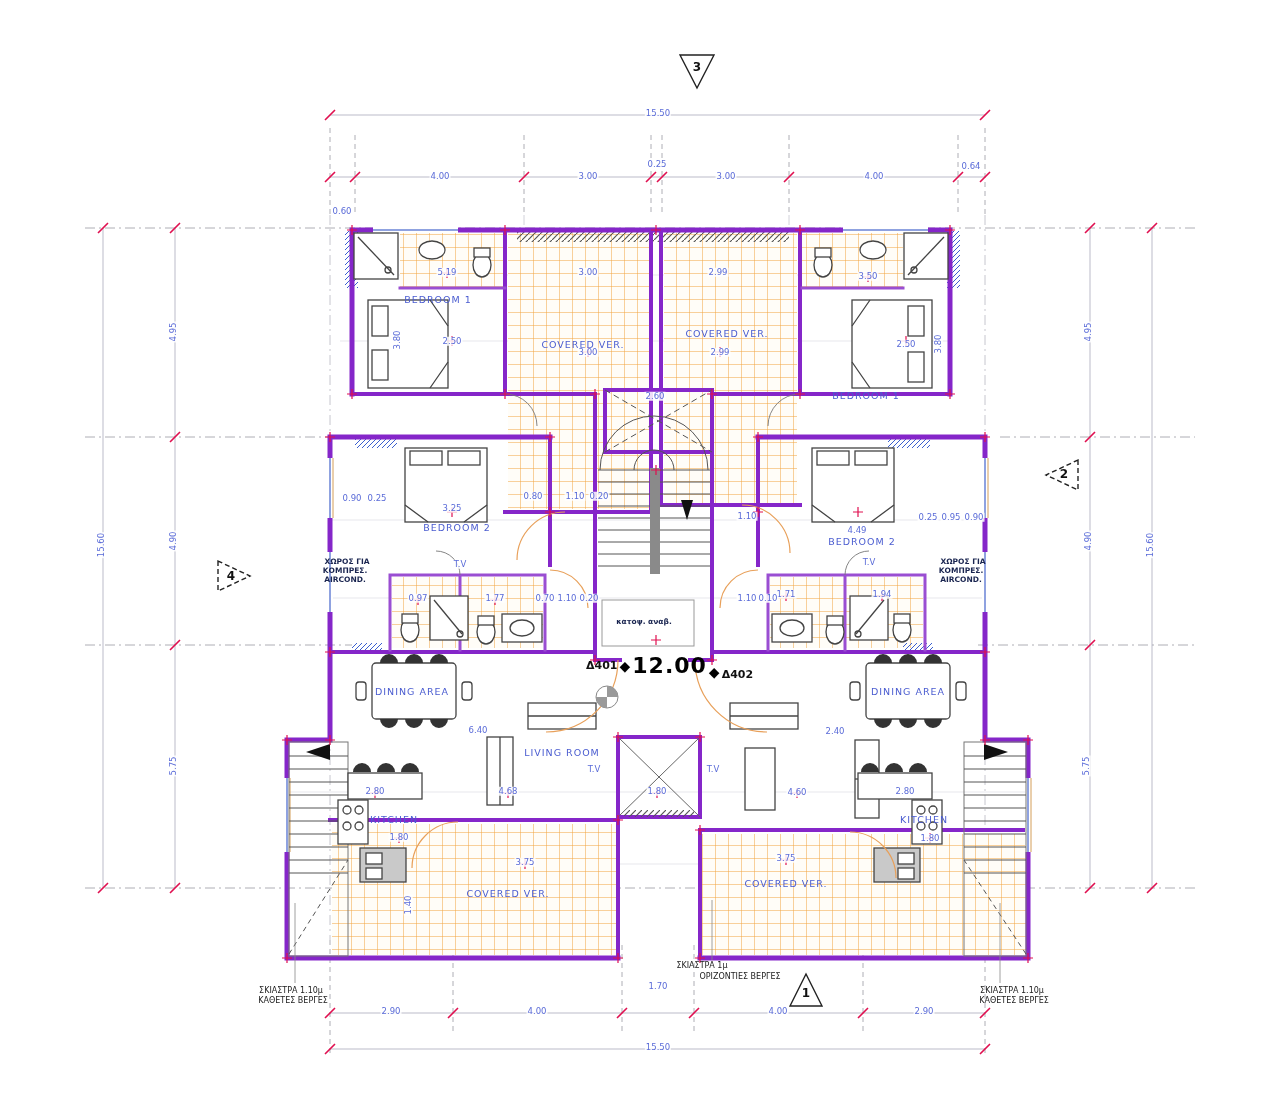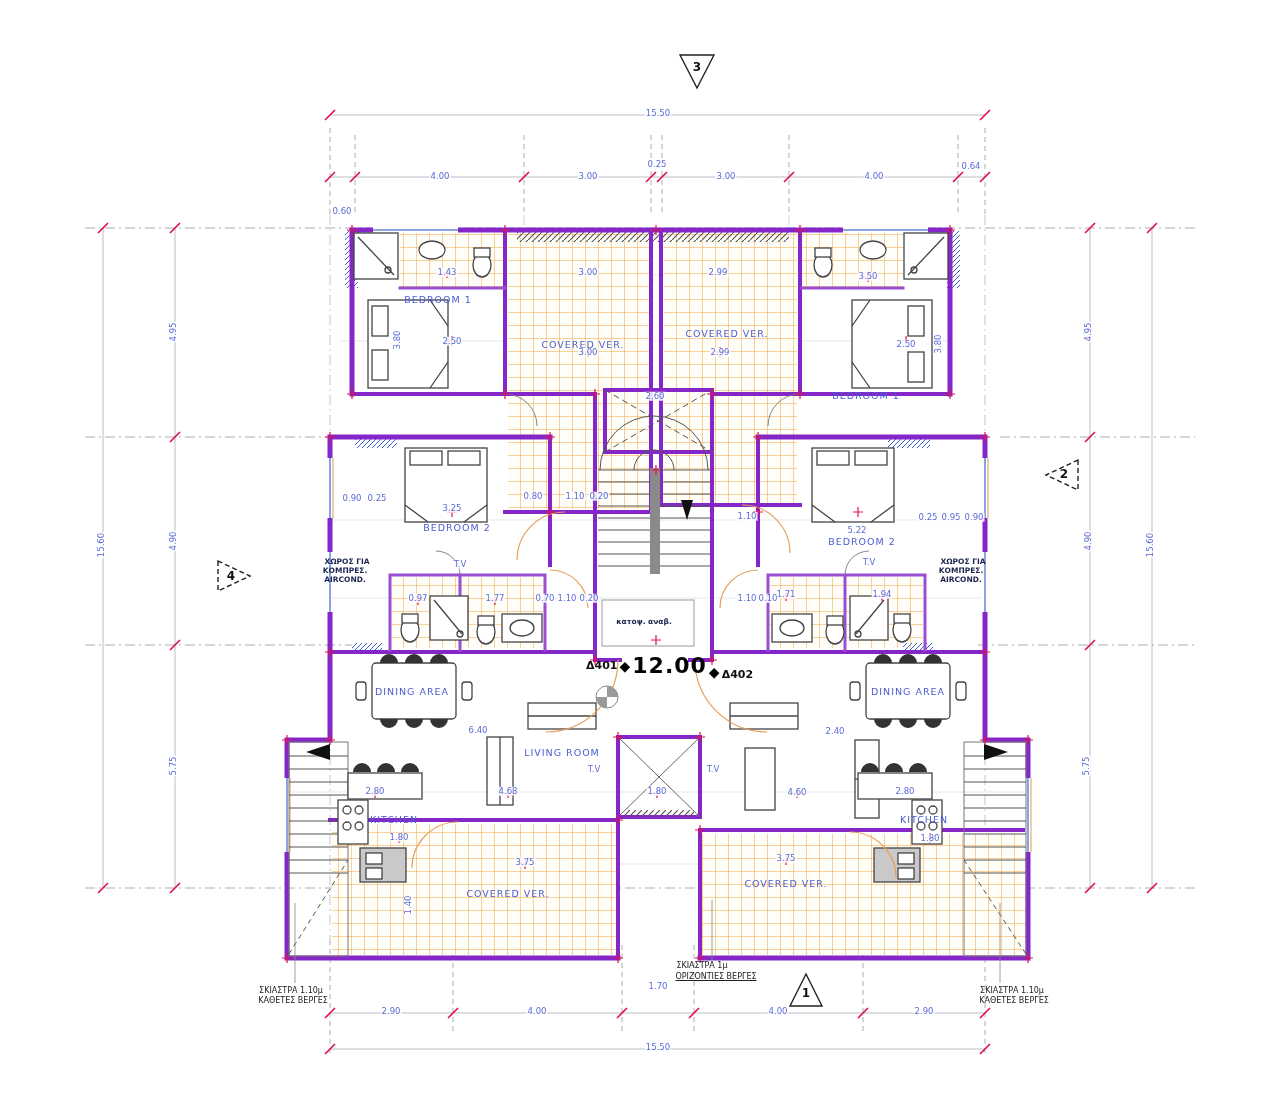--- a/index.html
+++ b/index.html
@@ -330,42 +330,42 @@
       <span class="lbl grk" style="left: 644px; top: 622px;">κατοψ. αναβ.</span>
       <span class="lbl grk" style="left: 347px; top: 562px;">ΧΩΡΟΣ ΓΙΑ</span>
       <span class="lbl grk" style="left: 345px; top: 571px;">ΚΟΜΠΡΕΣ.</span>
       <span class="lbl grk" style="left: 345px; top: 580px;">AIRCOND.</span>
       <span class="lbl grk" style="left: 963px; top: 562px;">ΧΩΡΟΣ ΓΙΑ</span>
       <span class="lbl grk" style="left: 961px; top: 571px;">ΚΟΜΠΡΕΣ.</span>
       <span class="lbl grk" style="left: 961px; top: 580px;">AIRCOND.</span>
       <span class="lbl note" style="left: 291px; top: 991px;">ΣΚΙΑΣΤΡΑ 1.10μ</span>
       <span class="lbl note" style="left: 293px; top: 1001px;">ΚΑΘΕΤΕΣ ΒΕΡΓΕΣ</span>
       <span class="lbl note" style="left: 702px; top: 966px;">ΣΚΙΑΣΤΡΑ 1μ</span>
-      <span class="lbl note" style="left: 716px; top: 977px; text-decoration: underline;">ΟΡΙΖΟΝΤΙΕΣ ΒΕΡΓΕΣ</span>
+      <span class="lbl note" style="left: 740px; top: 977px;">ΟΡΙΖΟΝΤΙΕΣ ΒΕΡΓΕΣ</span>
       <span class="lbl note" style="left: 1012px; top: 991px;">ΣΚΙΑΣΤΡΑ 1.10μ</span>
       <span class="lbl note" style="left: 1014px; top: 1001px;">ΚΑΘΕΤΕΣ ΒΕΡΓΕΣ</span>
       <span class="lbl dim" style="left: 588px; top: 272px;">3.00</span>
       <span class="lbl dim" style="left: 718px; top: 272px;">2.99</span>
       <span class="lbl dim" style="left: 588px; top: 352px;">3.00</span>
       <span class="lbl dim" style="left: 720px; top: 352px;">2.99</span>
-      <span class="lbl dim" style="left: 447px; top: 272px;">1.43</span>
+      <span class="lbl dim" style="left: 447px; top: 272px;">5.19</span>
       <span class="lbl dim" style="left: 868px; top: 276px;">3.50</span>
       <span class="lbl dim" style="left: 452px; top: 341px;">2.50</span>
       <span class="lbl dim" style="left: 906px; top: 344px;">2.50</span>
       <span class="lbl dim rot" style="left: 397px; top: 340px;">3.80</span>
       <span class="lbl dim rot" style="left: 938px; top: 344px;">3.80</span>
       <span class="lbl dim" style="left: 655px; top: 396px;">2.60</span>
       <span class="lbl dim" style="left: 352px; top: 498px;">0.90</span>
       <span class="lbl dim" style="left: 377px; top: 498px;">0.25</span>
       <span class="lbl dim" style="left: 452px; top: 508px; text-align: center;">3.25</span>
       <span class="lbl dim" style="left: 533px; top: 496px;">0.80</span>
       <span class="lbl dim" style="left: 575px; top: 496px;">1.10</span>
       <span class="lbl dim" style="left: 599px; top: 496px;">0.20</span>
       <span class="lbl dim" style="left: 747px; top: 516px;">1.10</span>
-      <span class="lbl dim" style="left: 857px; top: 530px;">5.22</span>
+      <span class="lbl dim" style="left: 857px; top: 530px;">4.49</span>
       <span class="lbl dim" style="left: 928px; top: 517px;">0.25</span>
       <span class="lbl dim" style="left: 951px; top: 517px;">0.95</span>
       <span class="lbl dim" style="left: 974px; top: 517px;">0.90</span>
       <span class="lbl dim" style="left: 418px; top: 598px;">0.97</span>
       <span class="lbl dim" style="left: 495px; top: 598px;">1.77</span>
       <span class="lbl dim" style="left: 545px; top: 598px;">0.70</span>
       <span class="lbl dim" style="left: 567px; top: 598px;">1.10</span>
       <span class="lbl dim" style="left: 589px; top: 598px;">0.20</span>
       <span class="lbl dim" style="left: 786px; top: 594px;">1.71</span>
       <span class="lbl dim" style="left: 882px; top: 594px;">1.94</span>

